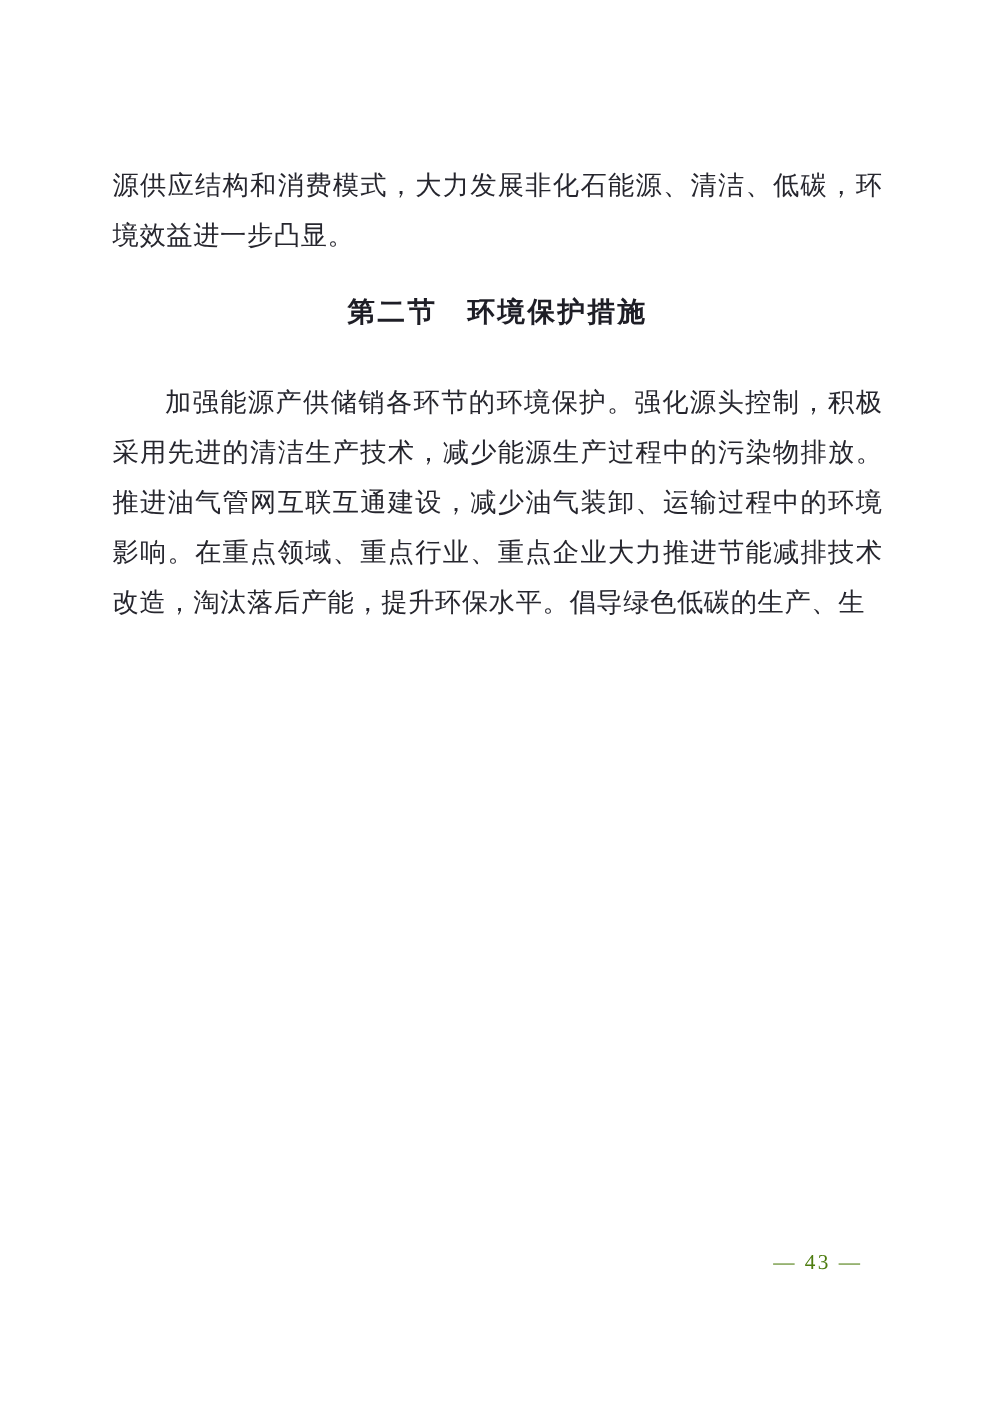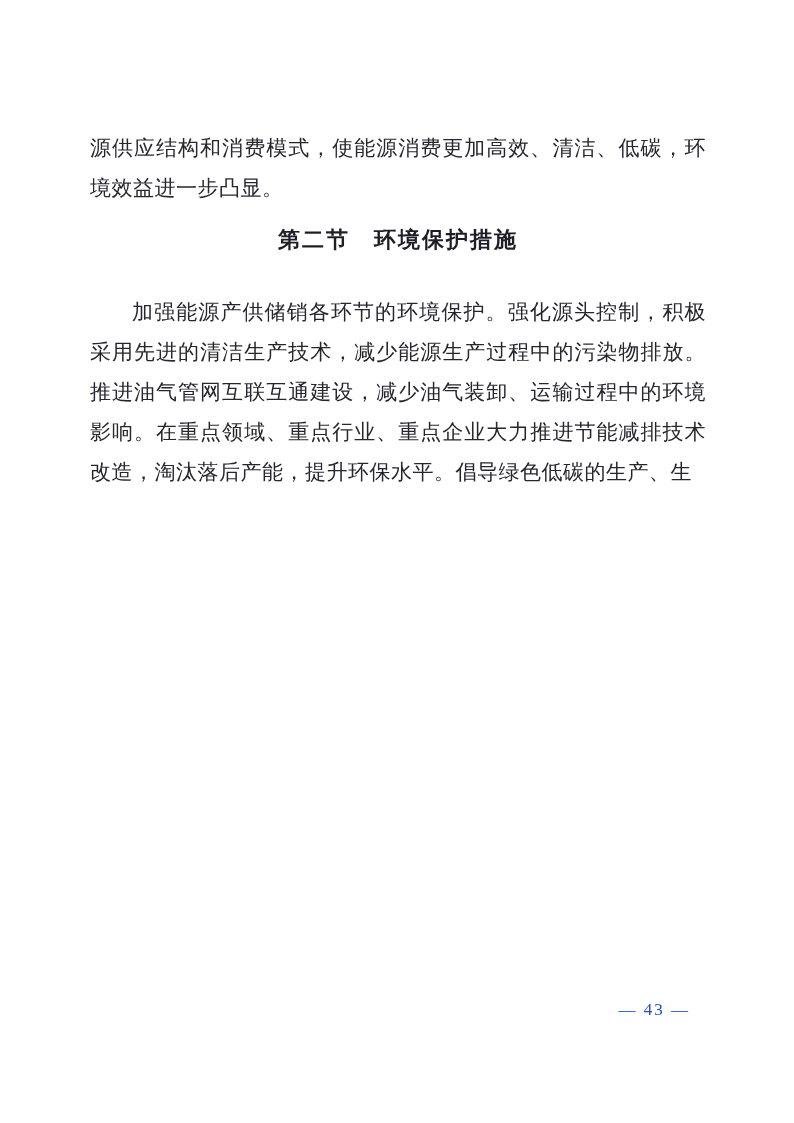--- a/index.html
+++ b/index.html
@@ -33,41 +33,41 @@
   }
   p.indent {
     text-indent: 2em;
   }
   h2.section-heading {
     font-family: "Liberation Sans", "DejaVu Sans", sans-serif;
     font-weight: bold;
     font-size: 22px;
     letter-spacing: 2px;
     text-align: center;
-    margin: 16px 0 36px 0;
+    margin: 26px 0 36px 0;
     line-height: 32px;
     color: #1e1e26;
   }
   .footer {
     position: absolute;
     right: 104px;
     top: 1000px;
     font-size: 17px;
     letter-spacing: 2px;
-    color: #1d4ed8;
+    color: #4d7c0f;
     font-family: "Liberation Serif", "DejaVu Serif", serif;
   }
 </style>
 </head>
 <body>
 
 <div class="page">
   <div class="content">
 
-    <p class="body-para">源供应结构和消费模式，使能源消费更加高效、清洁、低碳，环境效益进一步凸显。</p>
+    <p class="body-para">源供应结构和消费模式，大力发展非化石能源、清洁、低碳，环境效益进一步凸显。</p>
 
 
     <h2 class="section-heading">第二节　环境保护措施</h2>
 
 
     <p class="body-para indent">加强能源产供储销各环节的环境保护。强化源头控制，积极采用先进的清洁生产技术，减少能源生产过程中的污染物排放。推进油气管网互联互通建设，减少油气装卸、运输过程中的环境影响。在重点领域、重点行业、重点企业大力推进节能减排技术改造，淘汰落后产能，提升环保水平。倡导绿色低碳的生产、生</p>
 
   </div>
 
   <div class="footer">— 43 —</div>

